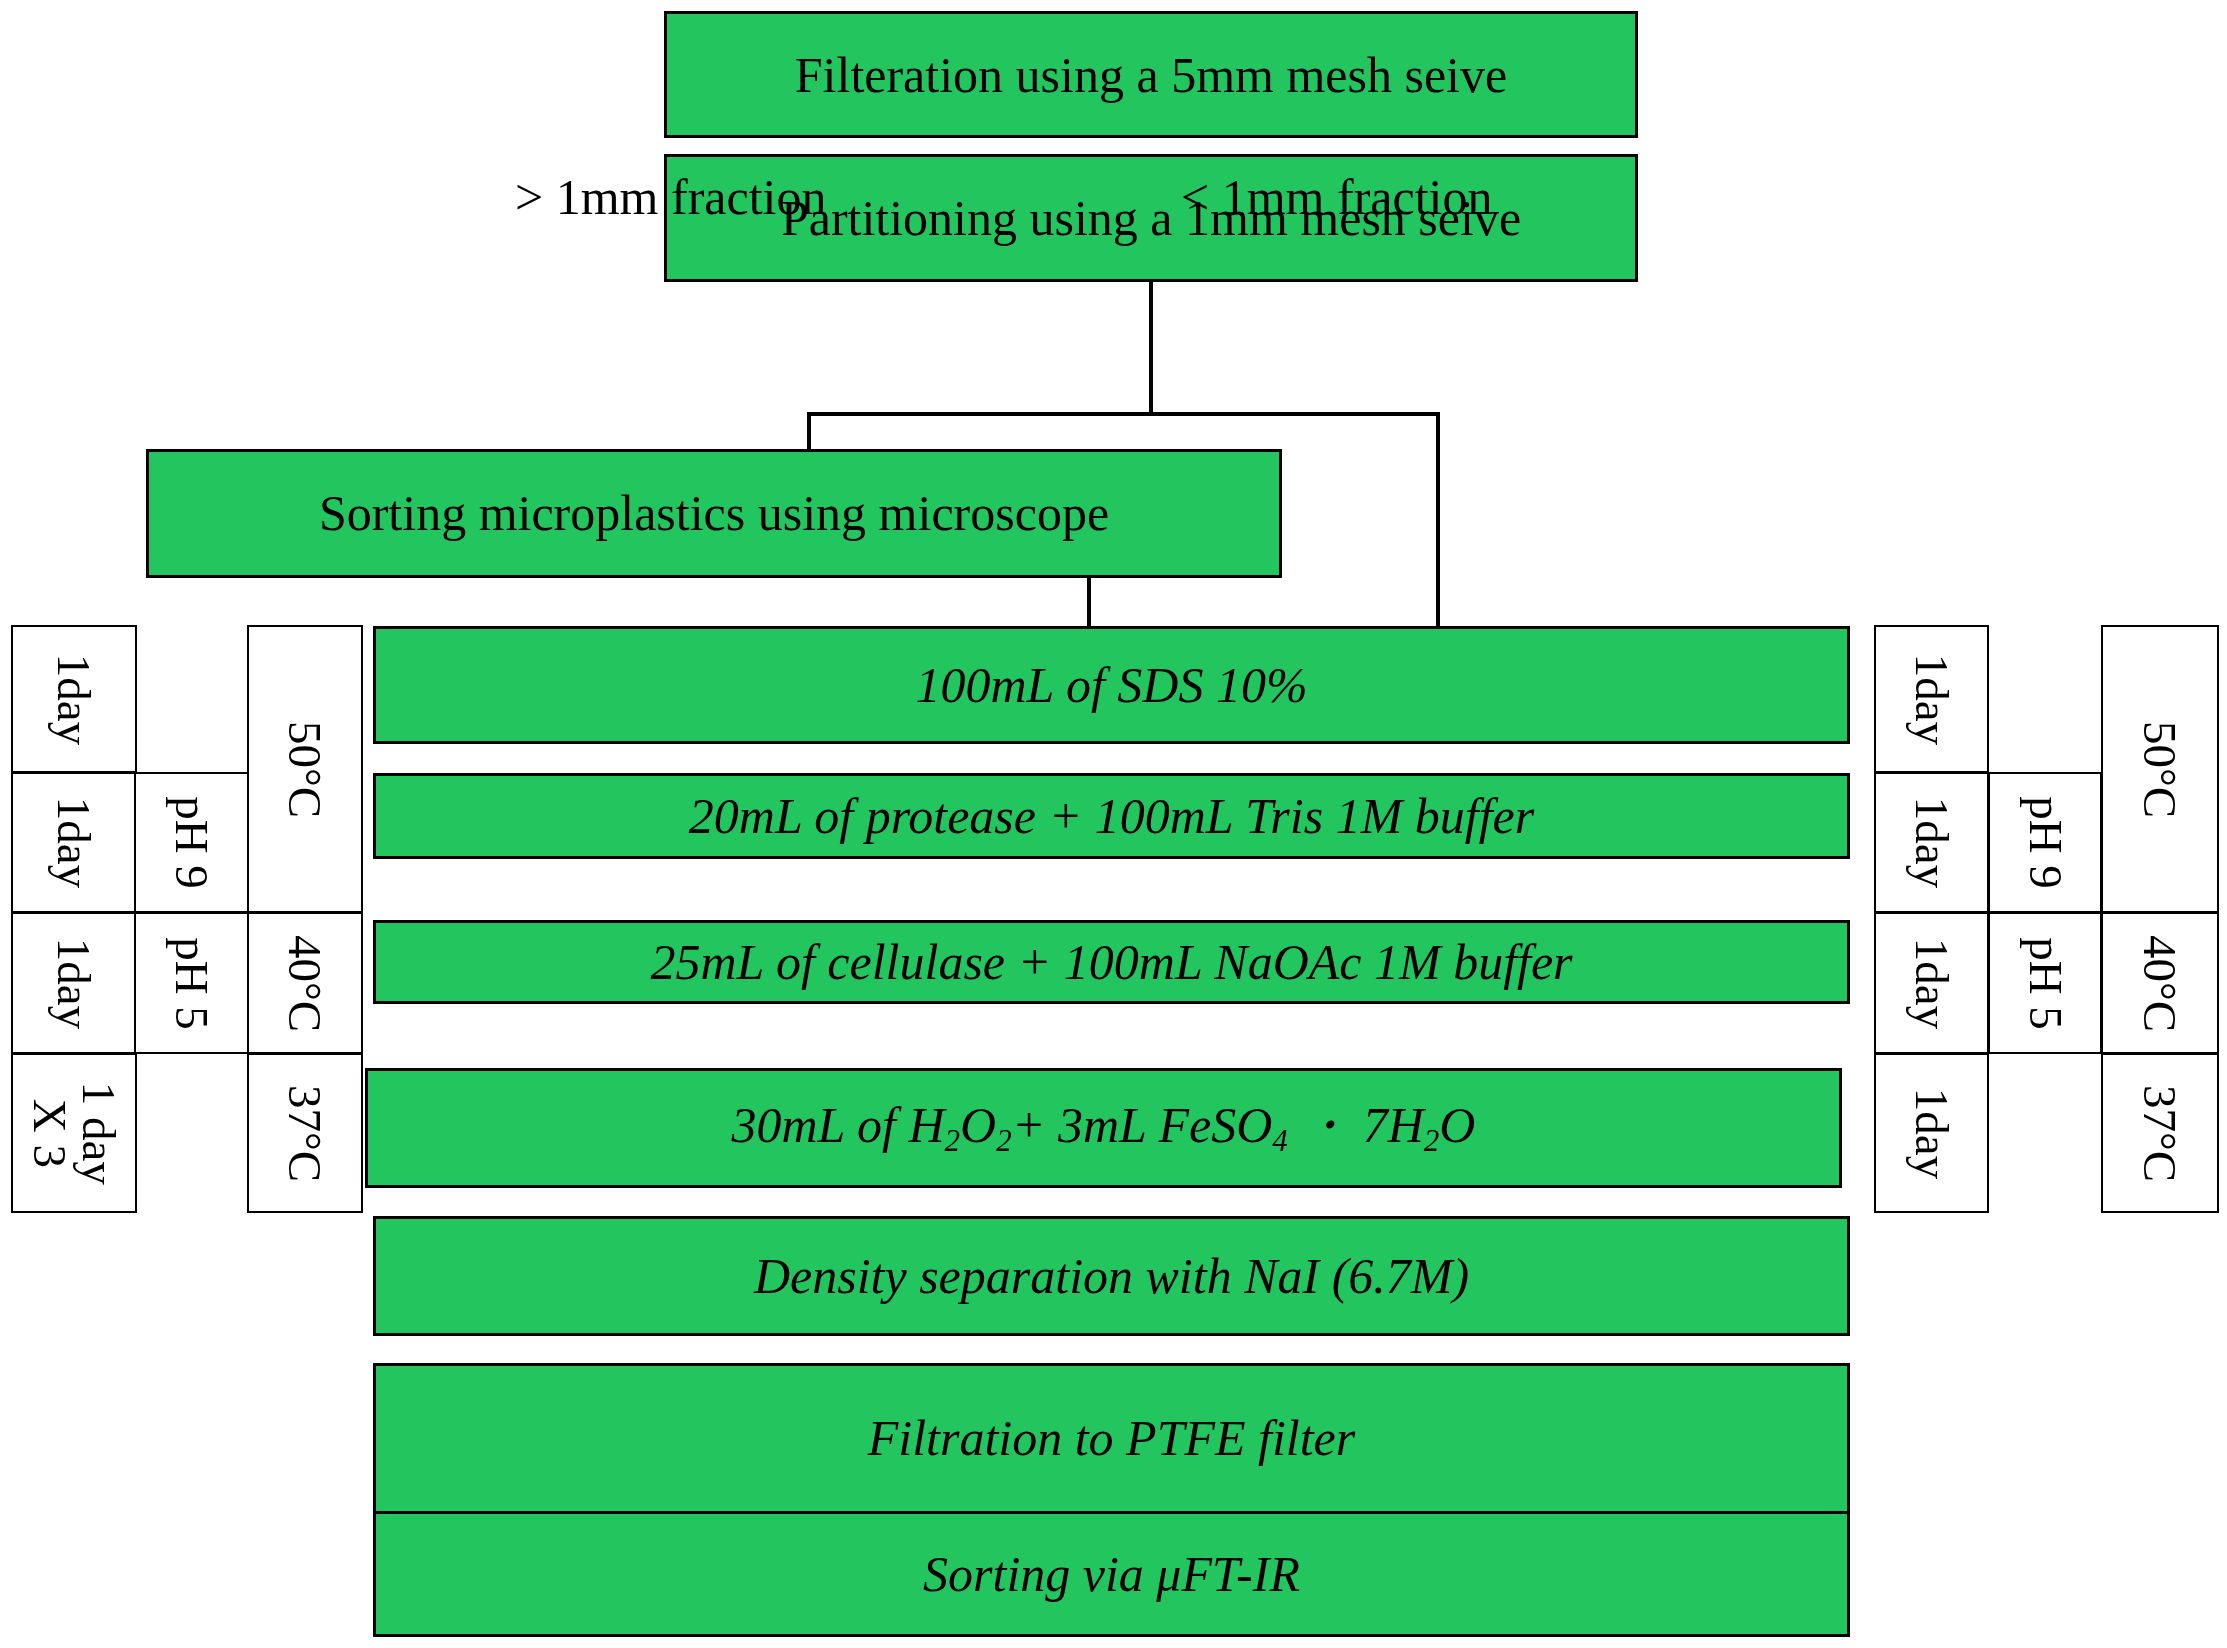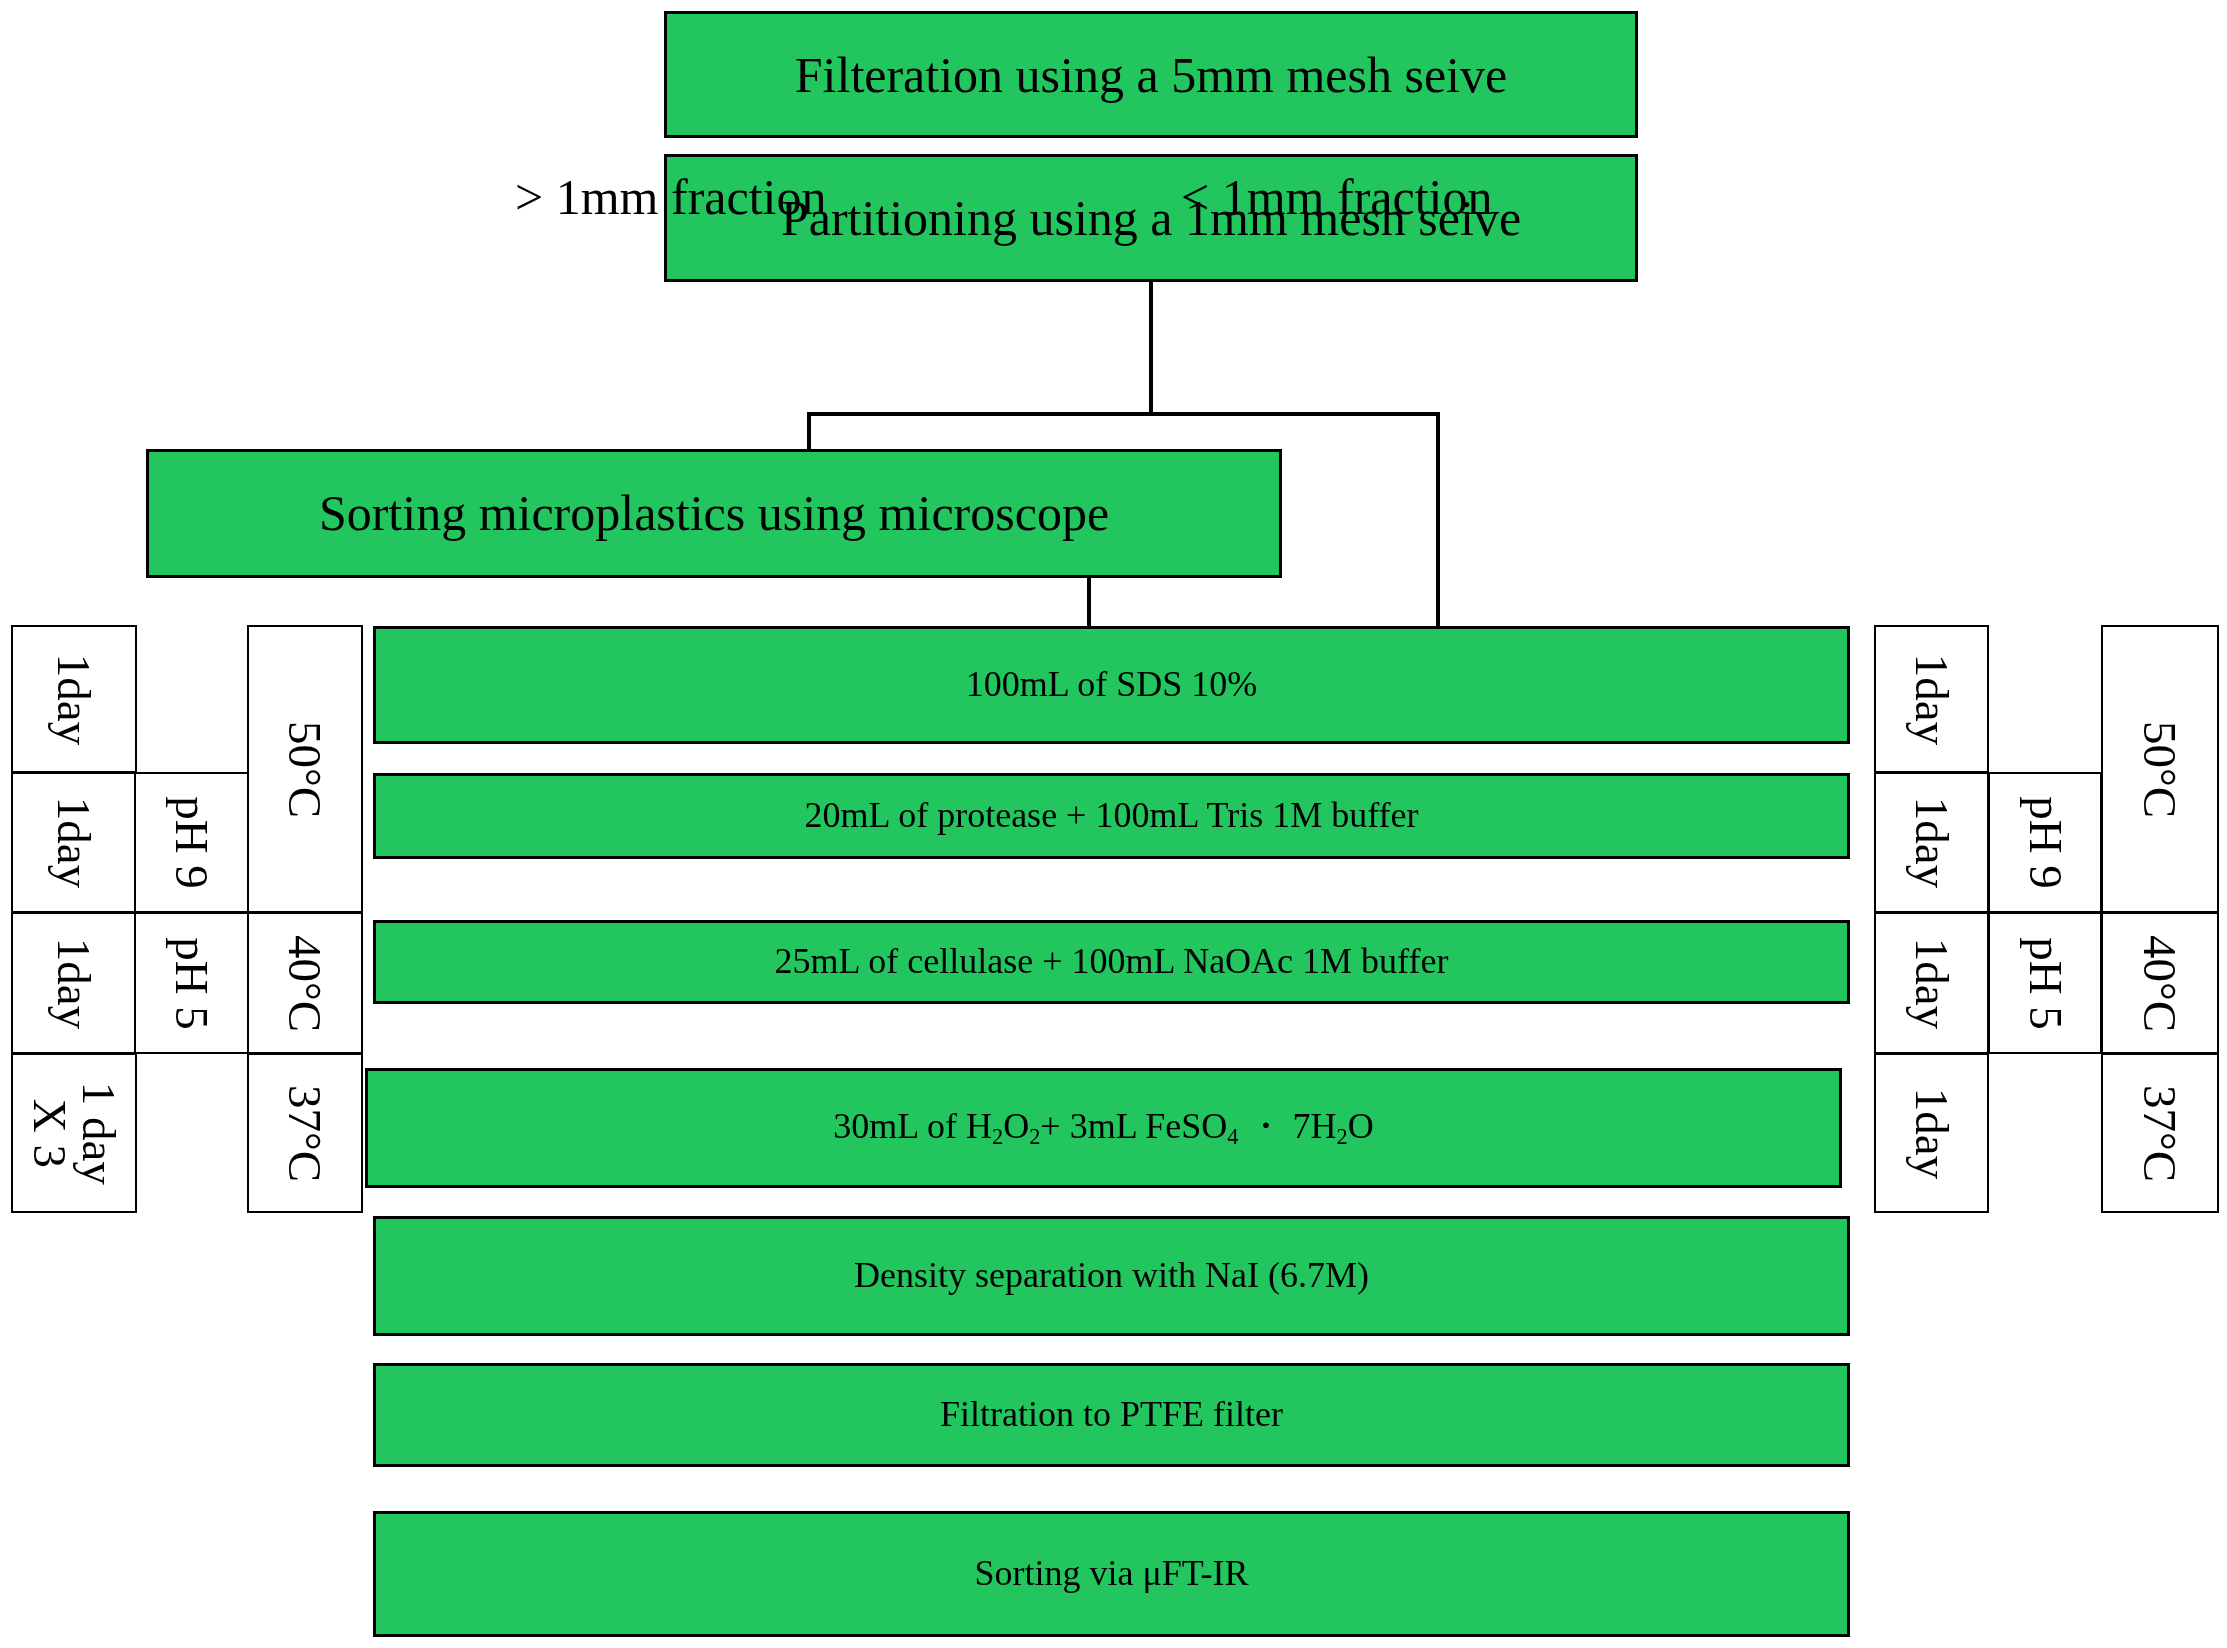--- a/index.html
+++ b/index.html
@@ -35,21 +35,22 @@
   
   .top-box {
     font-size: 50px;
   }
   
   .sorting-box {
     font-size: 50px;
   }
   
   .main-box {
-    font-size: 36px;
+    font-size: 50px;
+    font-style: italic;
   }
   
   .branch-label {
     position: absolute;
     font-size: 50px;
     white-space: nowrap;
     line-height: 1;
   }
   
   .line-v {
@@ -133,21 +134,21 @@
   </div>
 
   <div class="box main-box" style="left:365px; top:1068px; width:1477px; height:120px;">
     <span class="box-label">30mL of H<sub>2</sub>O<sub>2</sub>+ 3mL FeSO<sub>4</sub> ・ 7H<sub>2</sub>O</span>
   </div>
 
   <div class="box main-box" style="left:373px; top:1216px; width:1477px; height:120px;">
     <span class="box-label">Density separation with NaI (6.7M)</span>
   </div>
 
-  <div class="box main-box" style="left:373px; top:1363px; width:1477px; height:104px;">
+  <div class="box main-box" style="left:373px; top:1363px; width:1477px; height:151px;">
     <span class="box-label">Filtration to PTFE filter</span>
   </div>
 
   <div class="box main-box" style="left:373px; top:1511px; width:1477px; height:126px;">
     <span class="box-label">Sorting via μFT-IR</span>
   </div>
 
   <div class="side-cell" style="left:10.5px; top:625px; width:126px; height:148px;">
     <span class="rot">1day</span>
   </div>

